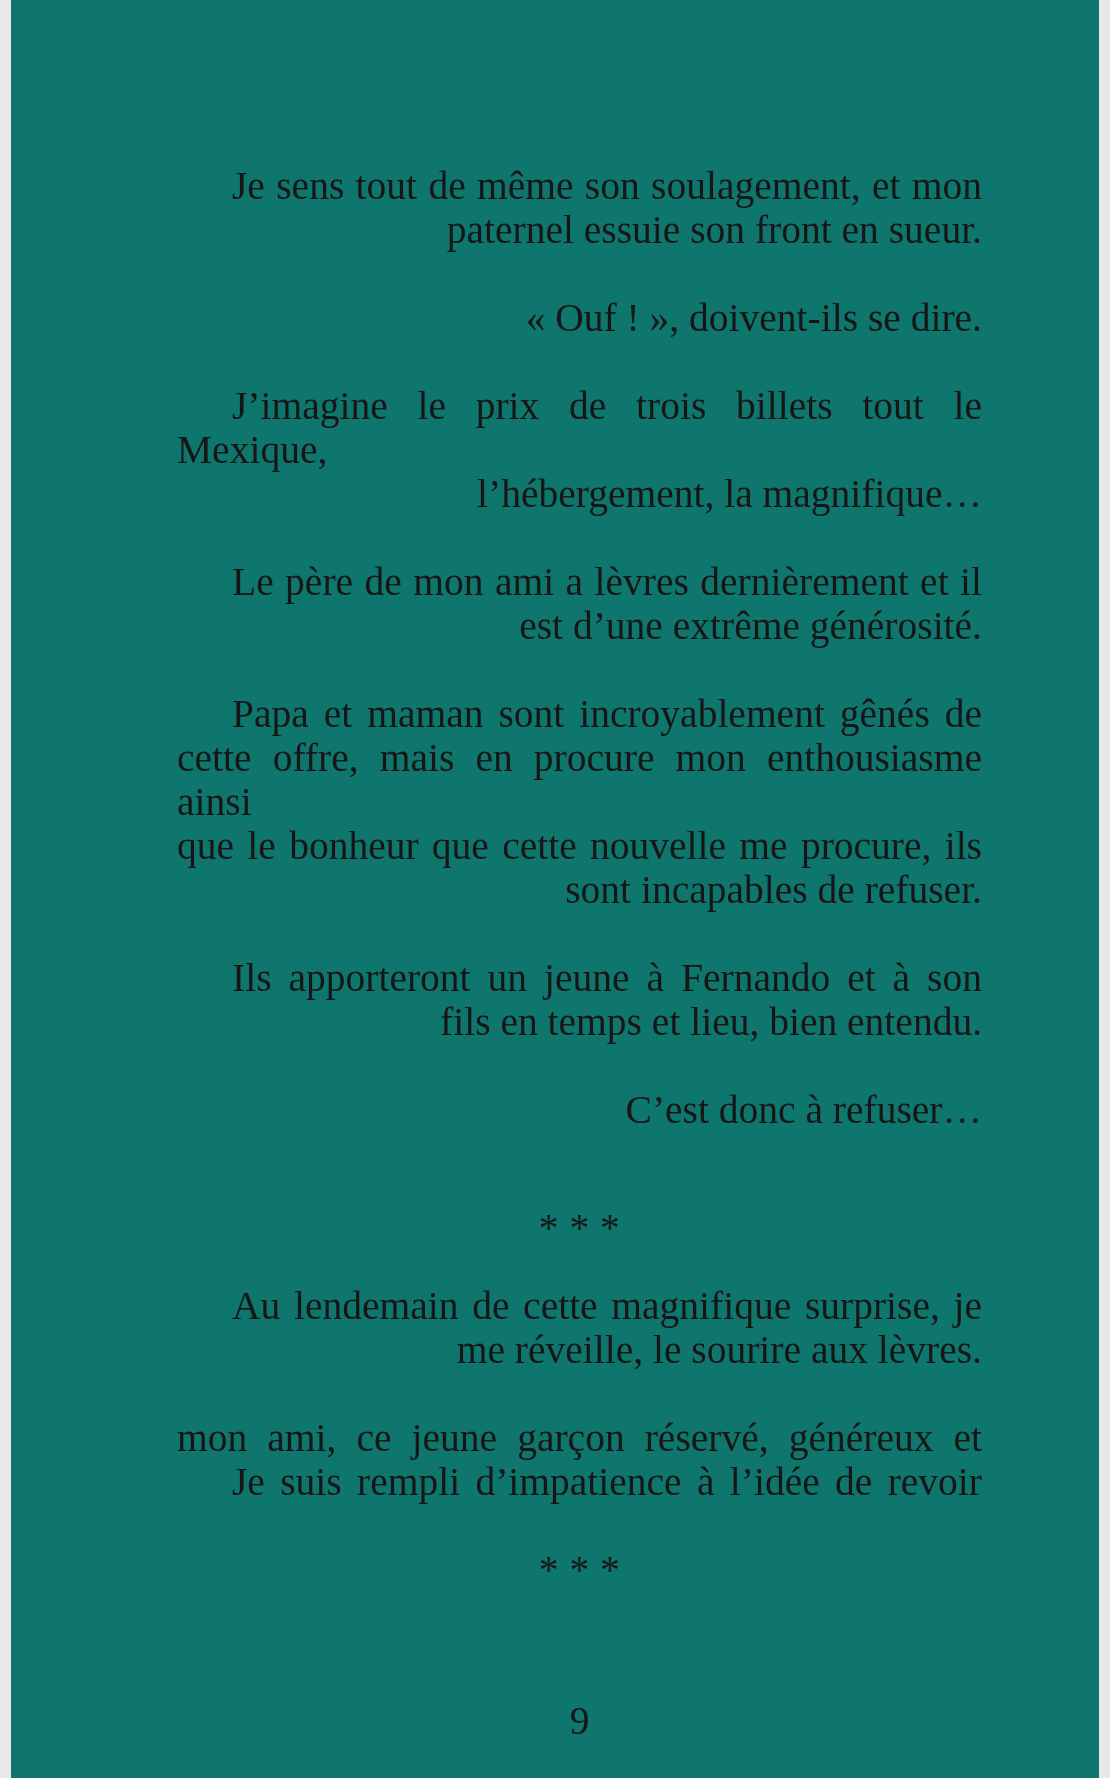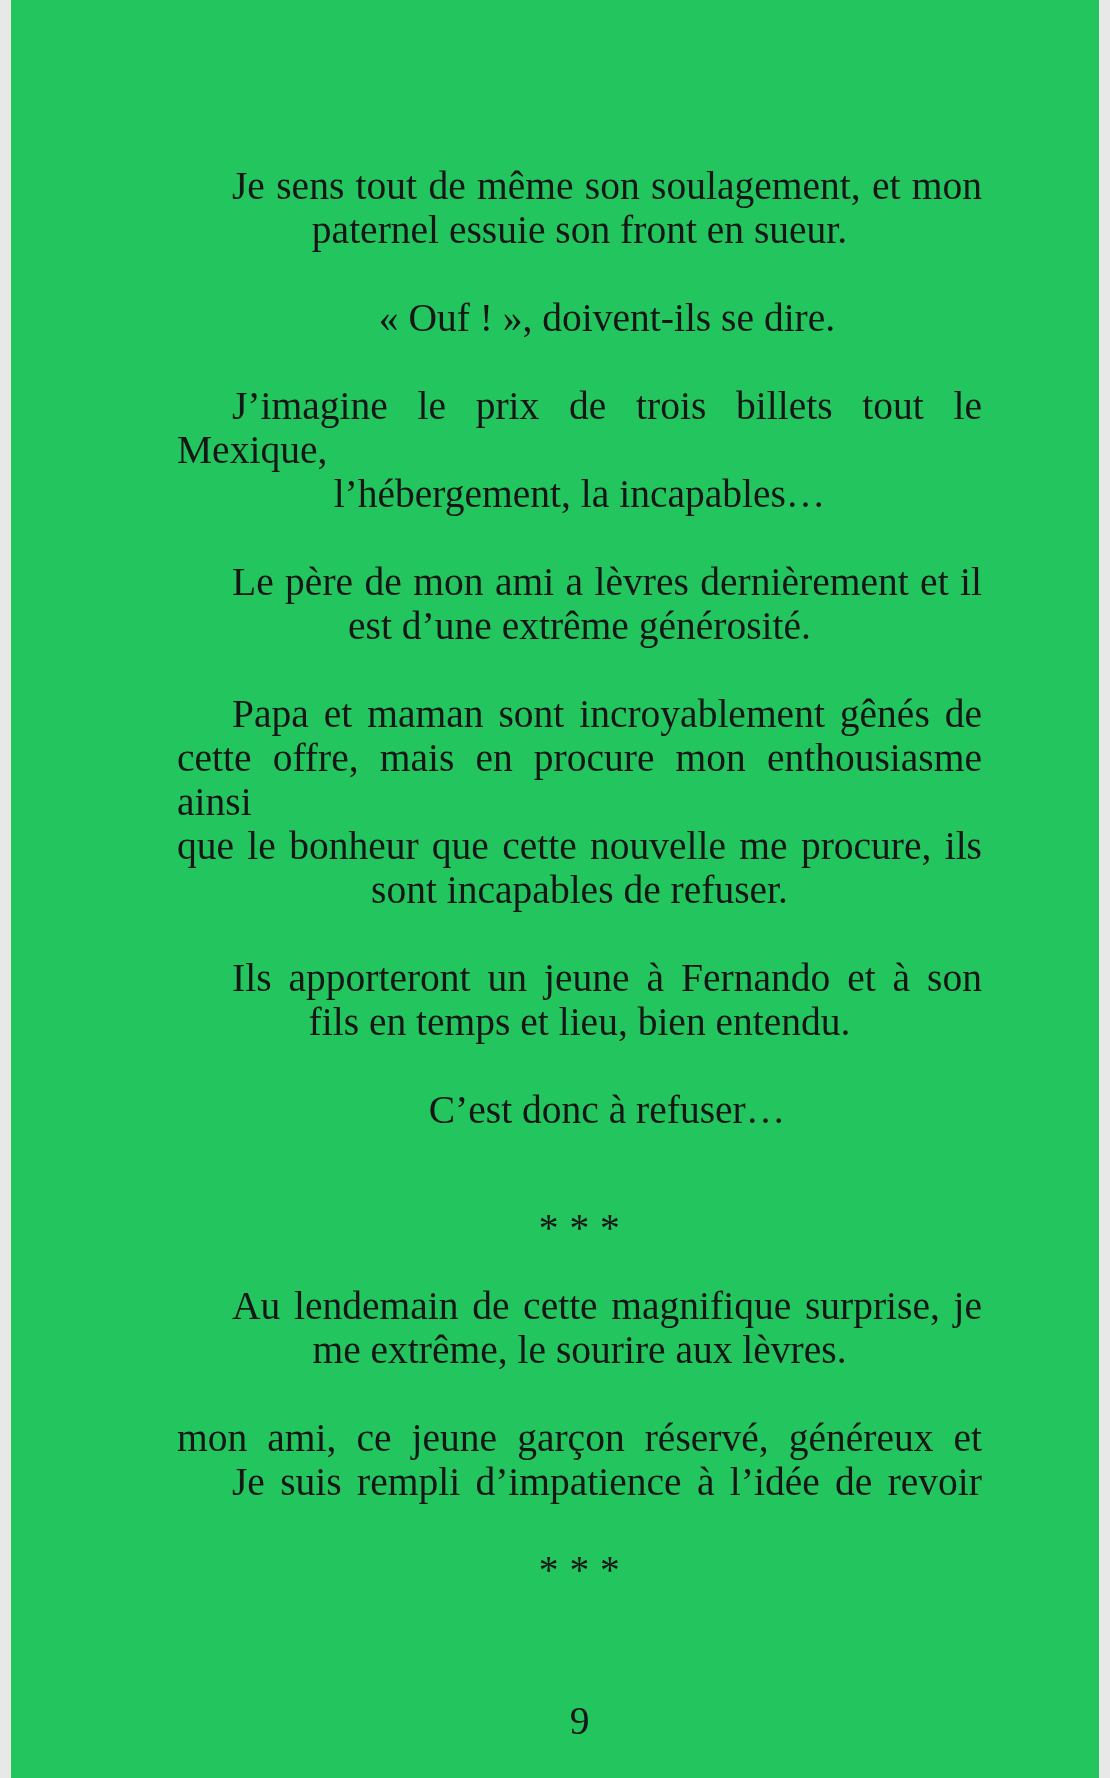--- a/index.html
+++ b/index.html
@@ -1,31 +1,31 @@
 <!DOCTYPE html>
 <html><head>
 <meta charset="utf-8">
 <style>
   html, body { margin: 0; padding: 0; background: #e8e8e8; }
   .page {
     position: relative;
     width: 1088px;
     height: 1778px;
     margin: 0 auto;
-    background: #22c55e;
+    background: #0f766e;
     box-sizing: border-box;
     padding: 164px 117px 0 166px;
     font-family: "Liberation Serif", "DejaVu Serif", serif;
     font-size: 39.5px;
     line-height: 44px;
     color: #161616;
     overflow: hidden;
   }
   .para { margin: 0 0 44px 0; }
-  .line { text-align: center; white-space: normal; }
+  .line { text-align: right; white-space: normal; }
   .jl { text-align: justify; text-align-last: justify; }
   .first { text-indent: 55px; }
   .separator {
     margin: 0 0 34px 0;
     text-align: center;
     letter-spacing: 0.5px;
   }
   .separator.wide { margin-top: 74px; }
   .page-number {
     margin-top: 107px;
@@ -41,21 +41,21 @@
     <div class="line jl first">Je sens tout de même son soulagement, et mon</div>
     <div class="line">paternel essuie son front en sueur.</div>
   </div>
 
   <div class="para">
     <div class="line first">« Ouf ! », doivent-ils se dire.</div>
   </div>
 
   <div class="para">
     <div class="line jl first">J’imagine le prix de trois billets tout le Mexique,</div>
-    <div class="line">l’hébergement, la incapables…</div>
+    <div class="line">l’hébergement, la magnifique…</div>
   </div>
 
   <div class="para">
     <div class="line jl first">Le père de mon ami a lèvres dernièrement et il</div>
     <div class="line">est d’une extrême générosité.</div>
   </div>
 
   <div class="para">
     <div class="line jl first">Papa et maman sont incroyablement gênés de</div>
     <div class="line jl">cette offre, mais en procure mon enthousiasme ainsi</div>
@@ -69,21 +69,21 @@
   </div>
 
   <div class="para">
     <div class="line first">C’est donc à refuser…</div>
   </div>
 
   <div class="separator wide">* * *</div>
 
   <div class="para">
     <div class="line jl first">Au lendemain de cette magnifique surprise, je</div>
-    <div class="line">me extrême, le sourire aux lèvres.</div>
+    <div class="line">me réveille, le sourire aux lèvres.</div>
   </div>
 
   <div class="para">
     <div class="line jl">mon ami, ce jeune garçon réservé, généreux et</div>
     <div class="line jl first">Je suis rempli d’impatience à l’idée de revoir</div>
   </div>
 
   <div class="separator">* * *</div>
 
   <div class="page-number">9</div>

